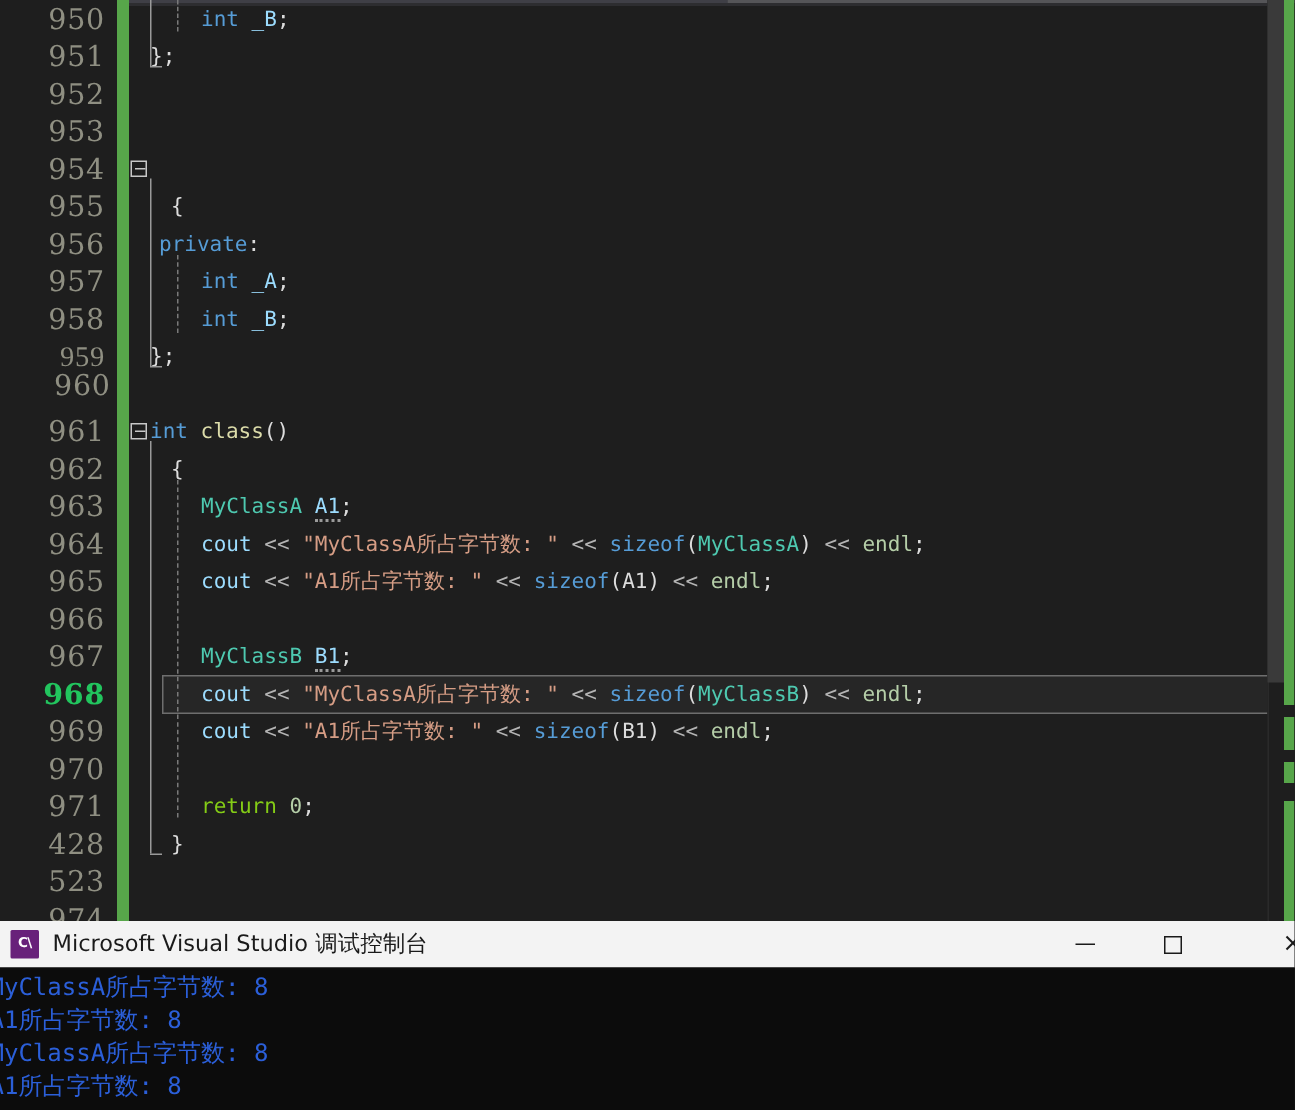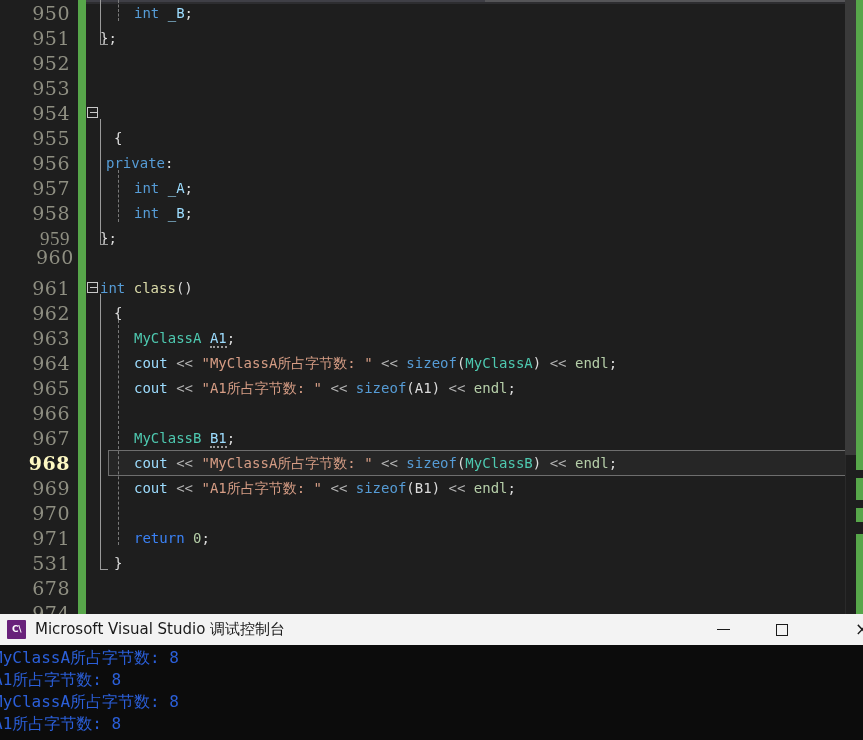--- a/index.html
+++ b/index.html
@@ -38,21 +38,21 @@
     right: 8px;
     width: 70px;
     text-align: right;
     color: #8f8f82;
     font-family: "DejaVu Serif", serif;
     font-size: 19px;
     line-height: 25px;
     height: 25px;
     letter-spacing: 0.5px;
   }
-  .lnum.current { color: #fef9c3; font-weight: bold; }
+  .lnum.current { color: #22c55e; font-weight: bold; }
 
   #changebar {
     position: absolute;
     left: 78px; top: 0; width: 8px; height: 614px;
     background: #57a64a;
   }
 
   #codearea {
     position: absolute;
     left: 86px; top: 0; right: 18px; height: 614px;
@@ -72,21 +72,21 @@
   .ctext { position: absolute; left: 14px; top: 0; white-space: pre; }
 
   
   .kw   { color: #569cd6; }
   .type { color: #4ec9b0; }
   .fn   { color: #dcdcaa; }
   .str  { color: #d69d85; }
   .op   { color: #b4b4b4; }
   .var  { color: #9cdcfe; }
   .num  { color: #b5cea8; }
-  .ctl  { color: #3b82f6; }
+  .ctl  { color: #84cc16; }
   .plain{ color: #dcdcdc; }
   .punc { color: #dcdcdc; }
 
   .sq-underline { border-bottom: 2px dotted #9a9a9a; }
 
   
   .guide-solid {
     position: absolute;
     width: 1px;
     background: #9a9a9a;
@@ -257,22 +257,22 @@
       <div class="lnum" style="top: 301px;">962</div>
       <div class="lnum" style="top: 326px;">963</div>
       <div class="lnum" style="top: 351px;">964</div>
       <div class="lnum" style="top: 376px;">965</div>
       <div class="lnum" style="top: 401px;">966</div>
       <div class="lnum" style="top: 426px;">967</div>
       <div class="lnum current" style="top: 451px;">968</div>
       <div class="lnum" style="top: 476px;">969</div>
       <div class="lnum" style="top: 501px;">970</div>
       <div class="lnum" style="top: 526px;">971</div>
-      <div class="lnum" style="top: 551px;">531</div>
-      <div class="lnum" style="top: 576px;">678</div>
+      <div class="lnum" style="top: 551px;">428</div>
+      <div class="lnum" style="top: 576px;">523</div>
       <div class="lnum" style="top: 601px;">974</div>
     </div>
   <div id="changebar"></div>
 
   <div id="codearea">
     <div id="curline-box" style="top: 450px;"></div>
   <div class="cline" style="top: 1px;"><span class="ctext" style="left: 48px;"><span class="kw">int</span><span class="plain"> </span><span class="var">_B</span><span class="punc">;</span></span></div>
       <div class="cline" style="top: 26px;"><span class="ctext" style="left: 14px;"><span class="punc">};</span></span></div>
       <div class="cline" style="top: 51px;"><span class="ctext" style="left: 14px;"></span></div>
       <div class="cline" style="top: 76px;"><span class="ctext" style="left: 14px;"></span></div>

